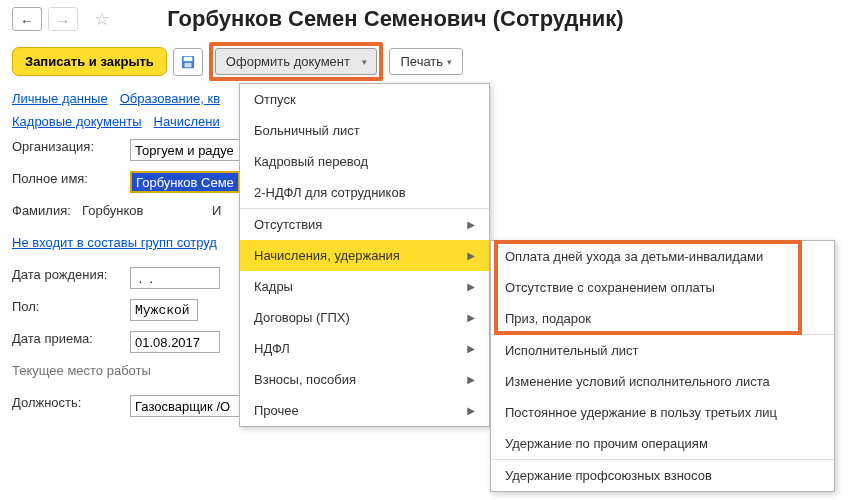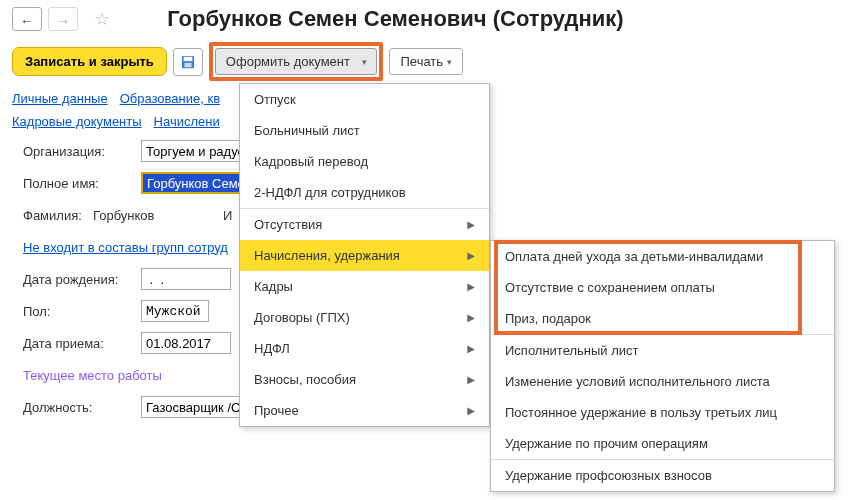--- a/index.html
+++ b/index.html
@@ -106,24 +106,23 @@
   .tabs-row2 {
     padding: 0 12px 8px 12px;
     display: flex;
     gap: 12px;
   }
   .form-area {
     padding: 2px 12px;
   }
   .form-row {
     display: flex;
-    align-items: center;
+    align-items: flex-start;
     margin-bottom: 8px;
     min-height: 24px;
-    margin-left: 11px;
   }
   .form-label {
     width: 118px;
     font-size: 13px;
     color: #333;
   }
   .form-input {
     border: 1px solid #aaa;
     padding: 3px 4px;
     font-size: 13px;
@@ -135,21 +134,21 @@
     border: 2px solid #d4a900;
   }
   .form-static {
     font-size: 13px;
   }
   .link-text {
     color: #0055cc;
     text-decoration: underline;
     cursor: pointer;
   }
-  .green-text { color: #8b5cf6; }
+  .green-text { color: #737373; }
   .menu-lvl1 {
     position: absolute;
     left: 239px;
     top: 83px;
     width: 251px;
     background: #fff;
     border: 1px solid #b8b8b8;
     box-shadow: 2px 2px 6px rgba(0,0,0,0.2);
     z-index: 10;
   }

